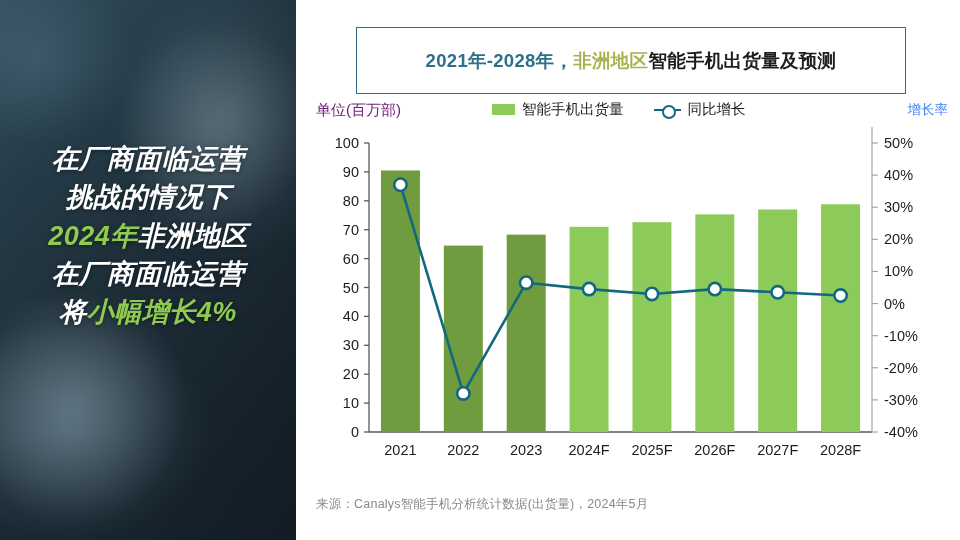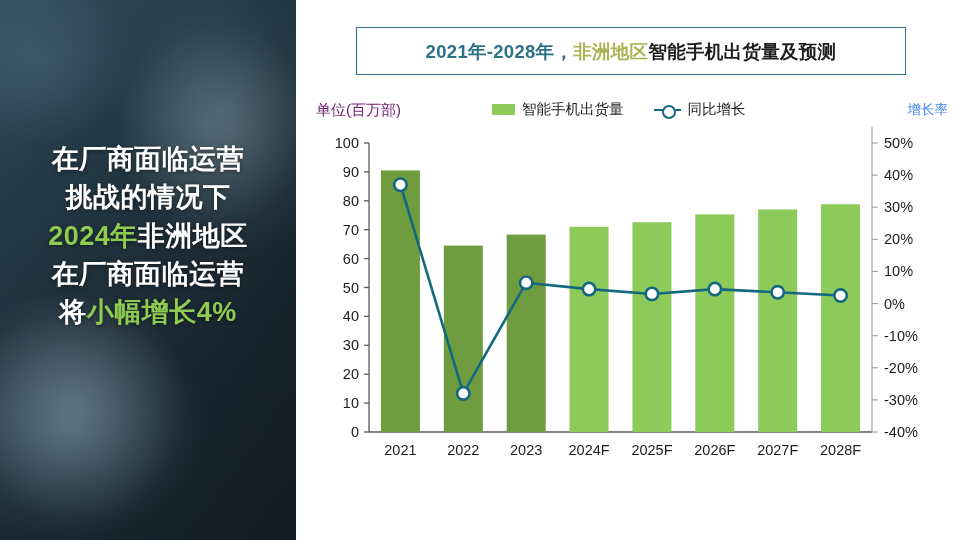--- a/index.html
+++ b/index.html
@@ -35,27 +35,27 @@
     filter:blur(8px);
   }
   #hero-text{
     position:absolute; left:0; top:140px; width:296px;
     text-align:center; line-height:1.42;
     font-size:27px; font-weight:700; letter-spacing:0.5px;
     color:#ffffff;
     text-shadow:0 1px 4px rgba(0,0,0,0.45);
   }
   #hero-text .hl{ color:#8ecb50; }
-  #hero-text .ln{ display:block; white-space:nowrap; }
+  #hero-text .ln{ display:block; white-space:nowrap;font-style:italic; }
 
   
   #card { position:absolute; left:296px; top:0; width:664px; height:540px; background:#fff; }
 
   #title-box{
-    position:absolute; left:60px; top:27px; width:550px; height:48px;
+    position:absolute; left:60px; top:27px; width:550px; height:67px;
     border:1.4px solid #2e6e86;
     display:flex; align-items:center; justify-content:center;
     background:#fff;
   }
   #title-text{ font-size:18.5px; font-weight:700; white-space:nowrap; letter-spacing:0.3px;}
 
   #unit-left{
     position:absolute; left:20px; top:101px;
     font-size:15px; color:#701a75;
   }
@@ -197,14 +197,15 @@
       <circle cx="104.4375" cy="184.74444444444447" r="6.2" fill="#ffffff" stroke="#13687f" stroke-width="2.6"></circle>
       <circle cx="167.3125" cy="393.4666666666667" r="6.2" fill="#ffffff" stroke="#13687f" stroke-width="2.6"></circle>
       <circle cx="230.1875" cy="282.6833333333333" r="6.2" fill="#ffffff" stroke="#13687f" stroke-width="2.6"></circle>
       <circle cx="293.0625" cy="289.10555555555555" r="6.2" fill="#ffffff" stroke="#13687f" stroke-width="2.6"></circle>
       <circle cx="355.9375" cy="293.9222222222222" r="6.2" fill="#ffffff" stroke="#13687f" stroke-width="2.6"></circle>
       <circle cx="418.8125" cy="289.10555555555555" r="6.2" fill="#ffffff" stroke="#13687f" stroke-width="2.6"></circle>
       <circle cx="481.6875" cy="292.31666666666666" r="6.2" fill="#ffffff" stroke="#13687f" stroke-width="2.6"></circle>
       <circle cx="544.5625" cy="295.52777777777777" r="6.2" fill="#ffffff" stroke="#13687f" stroke-width="2.6"></circle>
     </svg>
 
+  <div id="source">来源：Canalys智能手机分析统计数据(出货量)，2024年5月</div>
 
 </div>
 
 </body></html>

